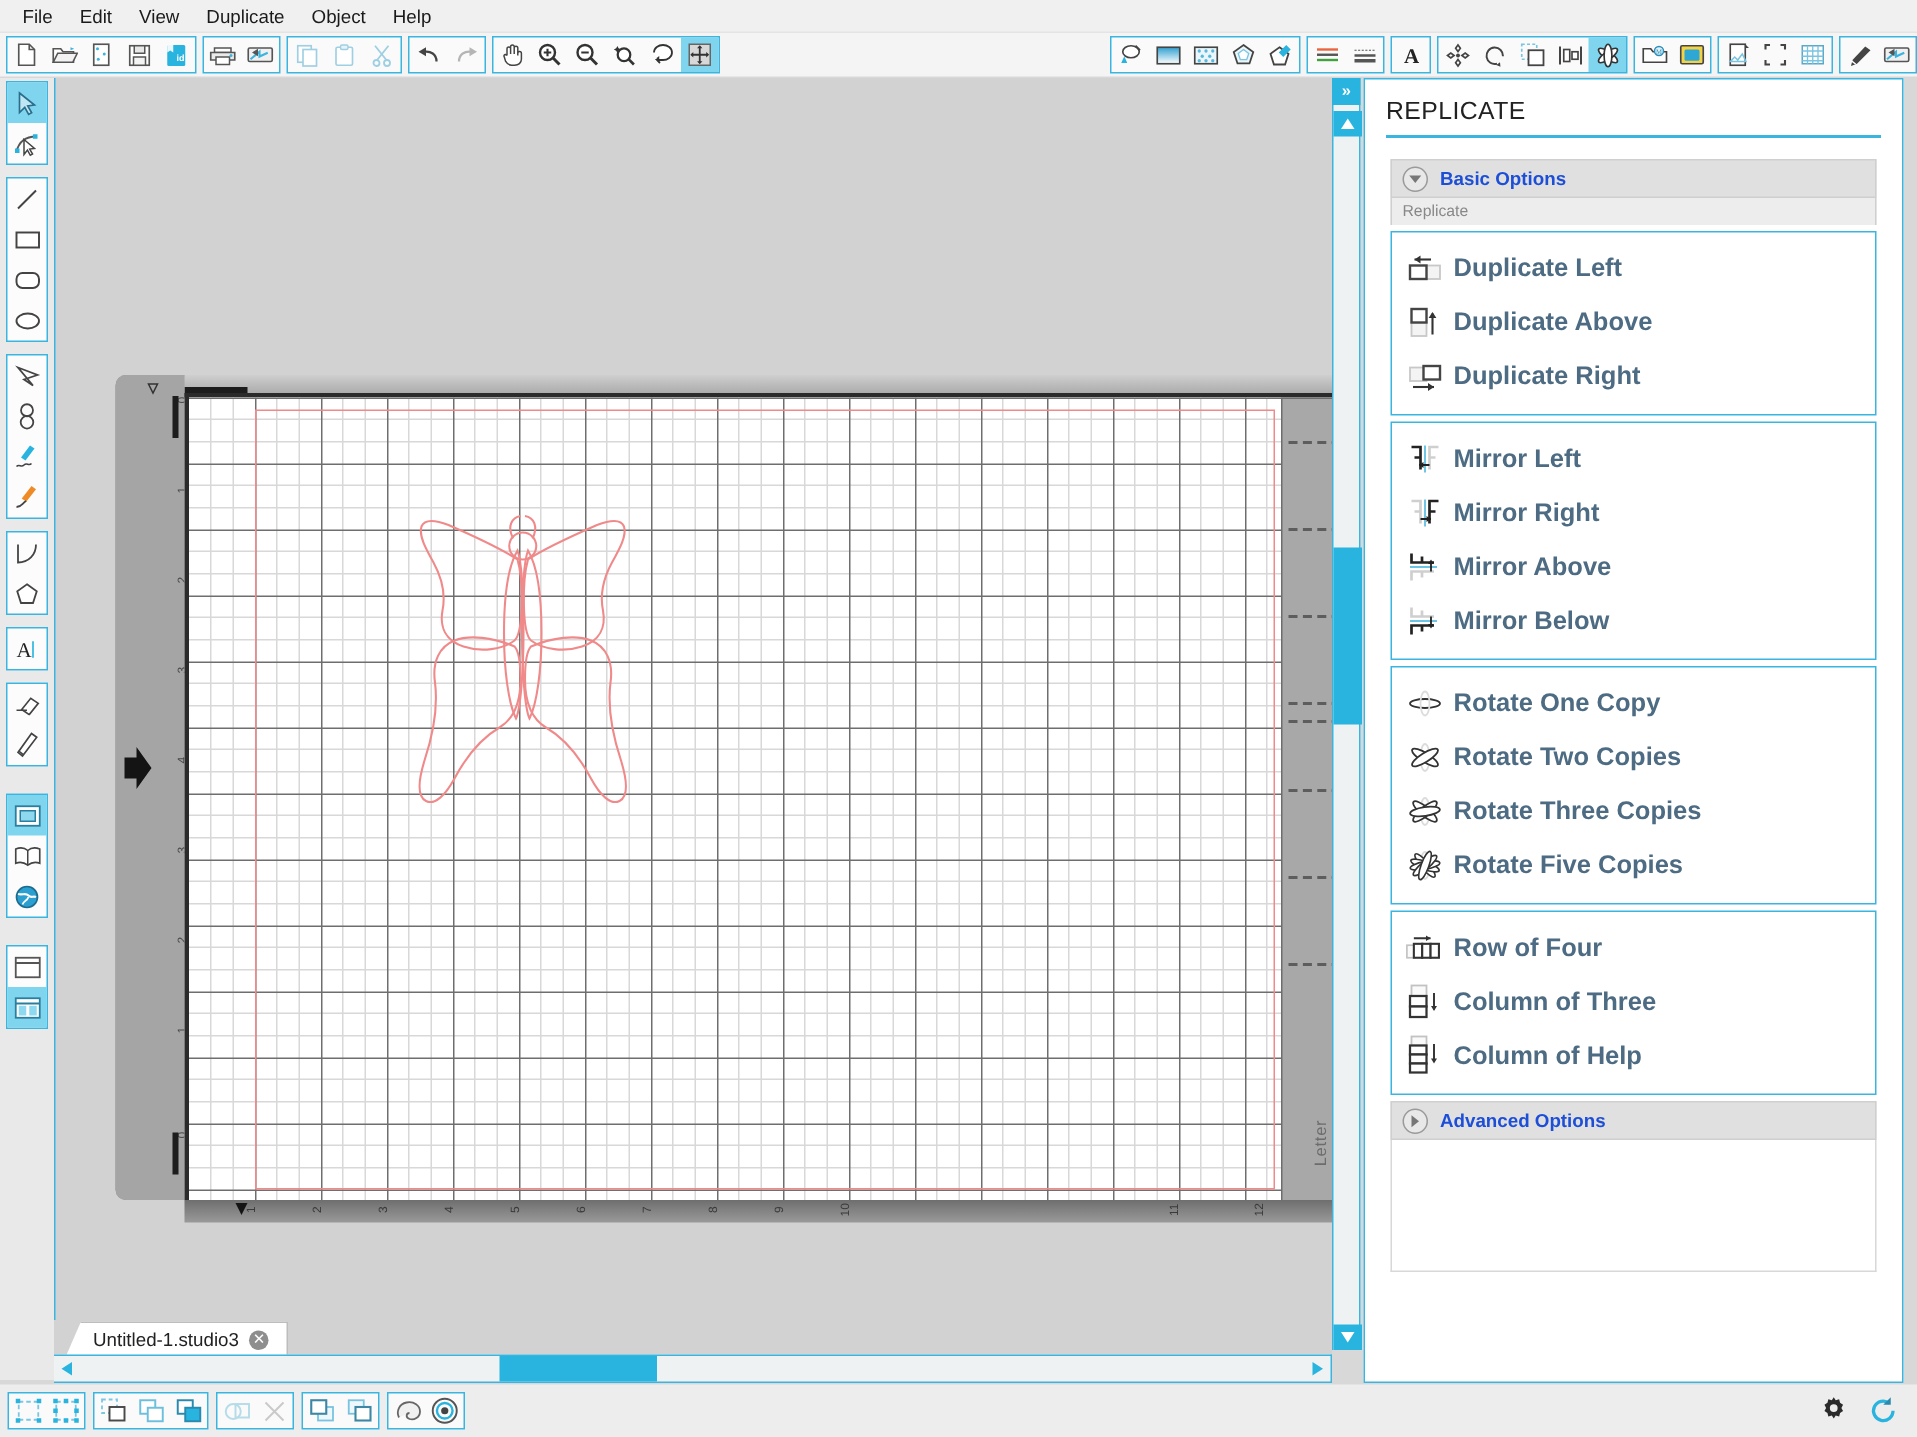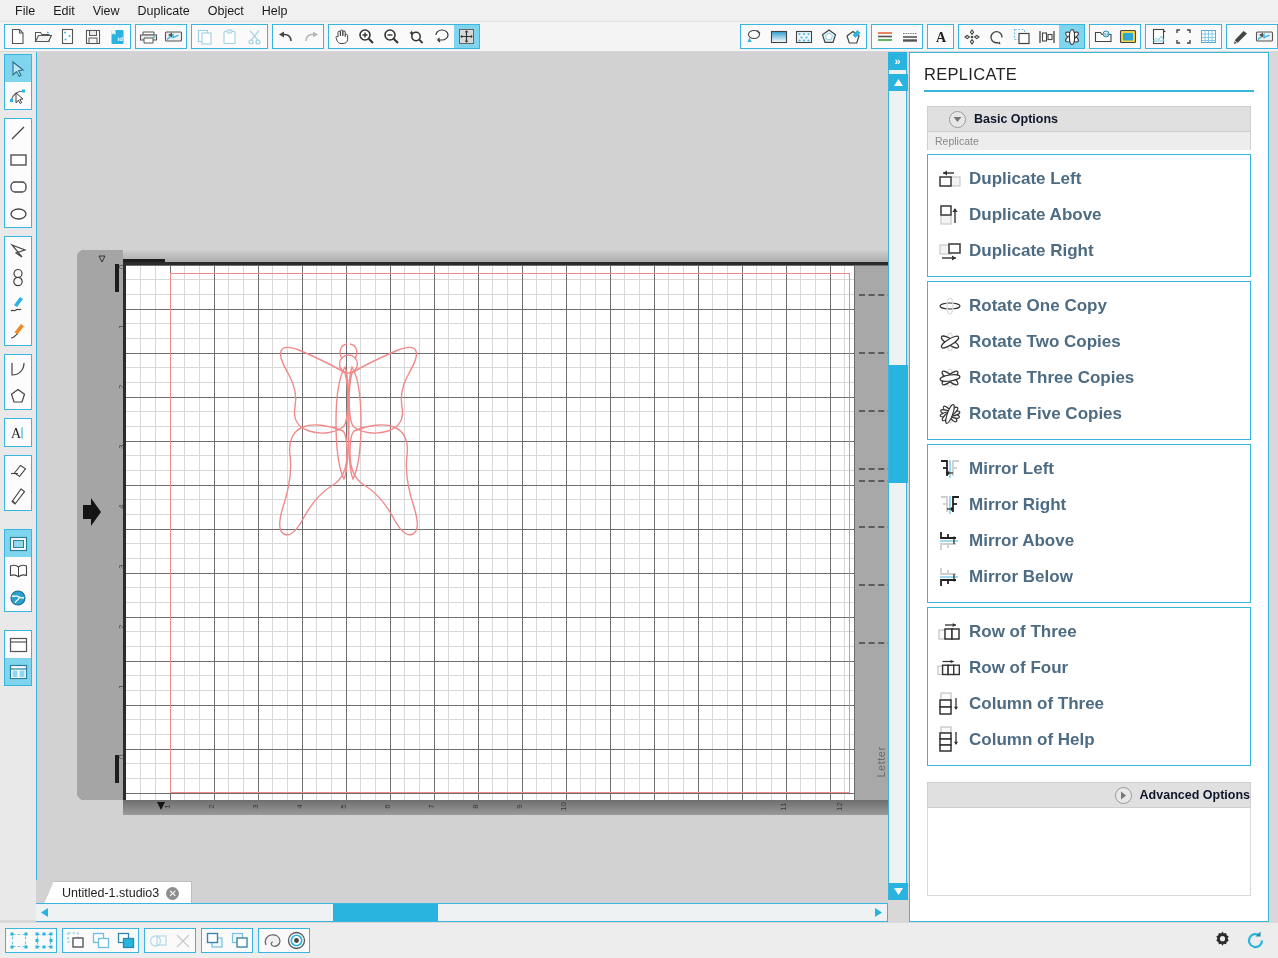--- a/index.html
+++ b/index.html
@@ -200,22 +200,22 @@
     margin: 12px 14px 0 14px;
     font-size: 16.5px; color: #222; letter-spacing: .3px;
     padding-bottom: 6px;
     border-bottom: 2px solid #3ab5e0;
   }
   #panelbody { margin: 14px 17px 0 17px; }
 
   .sect-header {
     background: #e0e0e0; border: 1px solid #cfcfcf;
     height: 26px; display: flex; align-items: center;
-    padding-left: 21px;
-    font-size: 12.5px; font-weight: bold; color: #0f172a;
+    padding-left: 7px;
+    font-size: 12.5px; font-weight: bold; color: #1d4ed8;
     cursor: default;
   }
   .sect-header .chev {
     width: 17px; height: 17px; border-radius: 50%;
     border: 1.5px solid #9a9a9a;
     display: flex; align-items: center; justify-content: center;
     margin-right: 8px; background: #e8e8e8;
   }
   .sublabel {
     background: #ededed; height: 18px; display: flex; align-items: center;
@@ -915,66 +915,20 @@
               <path d="M18 18l-4 2.6v-5.2z" fill="#333"></path>
             </svg>
         </span>
         <span class="lbl">Duplicate Right</span>
       </div>
     </div>
 
     <div class="optbox">
       <div class="optrow">
         <span class="ico">
-          <svg width="26" height="22" viewBox="0 0 26 22">
-              <ellipse cx="13" cy="11" rx="10" ry="3" fill="#fff" stroke="#333" stroke-width="1.2"></ellipse>
-              <ellipse cx="13" cy="11" rx="3" ry="8" fill="none" stroke="#dcdcdc" stroke-width="1.2"></ellipse>
-            </svg>
-        </span>
-        <span class="lbl">Rotate One Copy</span>
-      </div>
-      <div class="optrow">
-        <span class="ico">
-          <svg width="26" height="24" viewBox="0 0 26 24">
-              <ellipse cx="13" cy="12" rx="3" ry="9" fill="none" stroke="#dcdcdc" stroke-width="1.2"></ellipse>
-              <ellipse cx="13" cy="12" rx="10" ry="3" fill="#fff" stroke="#333" stroke-width="1.2" transform="rotate(32 13 12)"></ellipse>
-              <ellipse cx="13" cy="12" rx="10" ry="3" fill="#fff" stroke="#333" stroke-width="1.2" transform="rotate(-32 13 12)"></ellipse>
-            </svg>
-        </span>
-        <span class="lbl">Rotate Two Copies</span>
-      </div>
-      <div class="optrow">
-        <span class="ico">
-          <svg width="26" height="24" viewBox="0 0 26 24">
-              <ellipse cx="13" cy="12" rx="3" ry="9" fill="none" stroke="#dcdcdc" stroke-width="1.2"></ellipse>
-              <ellipse cx="13" cy="12" rx="10" ry="3" fill="#fff" stroke="#333" stroke-width="1.2" transform="rotate(40 13 12)"></ellipse>
-              <ellipse cx="13" cy="12" rx="10" ry="3" fill="#fff" stroke="#333" stroke-width="1.2" transform="rotate(-40 13 12)"></ellipse>
-              <ellipse cx="13" cy="12" rx="10" ry="3" fill="#fff" stroke="#333" stroke-width="1.2" transform="rotate(-8 13 12)"></ellipse>
-            </svg>
-        </span>
-        <span class="lbl">Rotate Three Copies</span>
-      </div>
-      <div class="optrow">
-        <span class="ico">
-          <svg width="26" height="24" viewBox="0 0 26 24">
-              <ellipse cx="13" cy="12" rx="3" ry="9" fill="none" stroke="#dcdcdc" stroke-width="1.2"></ellipse>
-              <ellipse cx="13" cy="12" rx="10" ry="2.6" fill="#fff" stroke="#333" stroke-width="1.1" transform="rotate(50 13 12)"></ellipse>
-              <ellipse cx="13" cy="12" rx="10" ry="2.6" fill="#fff" stroke="#333" stroke-width="1.1" transform="rotate(20 13 12)"></ellipse>
-              <ellipse cx="13" cy="12" rx="10" ry="2.6" fill="#fff" stroke="#333" stroke-width="1.1" transform="rotate(-10 13 12)"></ellipse>
-              <ellipse cx="13" cy="12" rx="10" ry="2.6" fill="#fff" stroke="#333" stroke-width="1.1" transform="rotate(-40 13 12)"></ellipse>
-              <ellipse cx="13" cy="12" rx="10" ry="2.6" fill="#fff" stroke="#333" stroke-width="1.1" transform="rotate(-70 13 12)"></ellipse>
-            </svg>
-        </span>
-        <span class="lbl">Rotate Five Copies</span>
-      </div>
-    </div>
-
-    <div class="optbox">
-      <div class="optrow">
-        <span class="ico">
           <svg width="24" height="22" viewBox="0 0 24 22">
               <g stroke="#cfcfcf" stroke-width="1.8" fill="none">
                 <path d="M21 3h-6v15"></path>
                 <path d="M15 10h4"></path>
               </g>
               <g stroke="#222" stroke-width="1.8" fill="none">
                 <path d="M3 3h6v15"></path>
                 <path d="M9 10H5"></path>
               </g>
               <path d="M12 2v18" stroke="#6cc4e3" stroke-width="1.3"></path>
@@ -1037,29 +991,63 @@
             </svg>
         </span>
         <span class="lbl">Mirror Below</span>
       </div>
     </div>
 
     <div class="optbox">
       <div class="optrow">
         <span class="ico">
           <svg width="26" height="22" viewBox="0 0 26 22">
-              <rect x="2" y="9" width="7" height="9" fill="#fafafa" stroke="#c2c2c2" stroke-width="1.2"></rect>
-              <rect x="8" y="8" width="7" height="10" fill="#fff" stroke="#333" stroke-width="1.5"></rect>
-              <rect x="15" y="8" width="7" height="10" fill="#fff" stroke="#333" stroke-width="1.5"></rect>
-              <path d="M8 4h11" stroke="#333" stroke-width="1.3"></path>
-              <path d="M19 4l-3.3-2v4z" fill="#333"></path>
-            </svg>
-        </span>
-        <span class="lbl">Row of Three</span>
-      </div>
+              <ellipse cx="13" cy="11" rx="10" ry="3" fill="#fff" stroke="#333" stroke-width="1.2"></ellipse>
+              <ellipse cx="13" cy="11" rx="3" ry="8" fill="none" stroke="#dcdcdc" stroke-width="1.2"></ellipse>
+            </svg>
+        </span>
+        <span class="lbl">Rotate One Copy</span>
+      </div>
+      <div class="optrow">
+        <span class="ico">
+          <svg width="26" height="24" viewBox="0 0 26 24">
+              <ellipse cx="13" cy="12" rx="3" ry="9" fill="none" stroke="#dcdcdc" stroke-width="1.2"></ellipse>
+              <ellipse cx="13" cy="12" rx="10" ry="3" fill="#fff" stroke="#333" stroke-width="1.2" transform="rotate(32 13 12)"></ellipse>
+              <ellipse cx="13" cy="12" rx="10" ry="3" fill="#fff" stroke="#333" stroke-width="1.2" transform="rotate(-32 13 12)"></ellipse>
+            </svg>
+        </span>
+        <span class="lbl">Rotate Two Copies</span>
+      </div>
+      <div class="optrow">
+        <span class="ico">
+          <svg width="26" height="24" viewBox="0 0 26 24">
+              <ellipse cx="13" cy="12" rx="3" ry="9" fill="none" stroke="#dcdcdc" stroke-width="1.2"></ellipse>
+              <ellipse cx="13" cy="12" rx="10" ry="3" fill="#fff" stroke="#333" stroke-width="1.2" transform="rotate(40 13 12)"></ellipse>
+              <ellipse cx="13" cy="12" rx="10" ry="3" fill="#fff" stroke="#333" stroke-width="1.2" transform="rotate(-40 13 12)"></ellipse>
+              <ellipse cx="13" cy="12" rx="10" ry="3" fill="#fff" stroke="#333" stroke-width="1.2" transform="rotate(-8 13 12)"></ellipse>
+            </svg>
+        </span>
+        <span class="lbl">Rotate Three Copies</span>
+      </div>
+      <div class="optrow">
+        <span class="ico">
+          <svg width="26" height="24" viewBox="0 0 26 24">
+              <ellipse cx="13" cy="12" rx="3" ry="9" fill="none" stroke="#dcdcdc" stroke-width="1.2"></ellipse>
+              <ellipse cx="13" cy="12" rx="10" ry="2.6" fill="#fff" stroke="#333" stroke-width="1.1" transform="rotate(50 13 12)"></ellipse>
+              <ellipse cx="13" cy="12" rx="10" ry="2.6" fill="#fff" stroke="#333" stroke-width="1.1" transform="rotate(20 13 12)"></ellipse>
+              <ellipse cx="13" cy="12" rx="10" ry="2.6" fill="#fff" stroke="#333" stroke-width="1.1" transform="rotate(-10 13 12)"></ellipse>
+              <ellipse cx="13" cy="12" rx="10" ry="2.6" fill="#fff" stroke="#333" stroke-width="1.1" transform="rotate(-40 13 12)"></ellipse>
+              <ellipse cx="13" cy="12" rx="10" ry="2.6" fill="#fff" stroke="#333" stroke-width="1.1" transform="rotate(-70 13 12)"></ellipse>
+            </svg>
+        </span>
+        <span class="lbl">Rotate Five Copies</span>
+      </div>
+    </div>
+
+    <div class="optbox">
       <div class="optrow">
         <span class="ico">
           <svg width="28" height="22" viewBox="0 0 28 22">
               <rect x="1" y="9" width="6" height="9" fill="#fafafa" stroke="#c2c2c2" stroke-width="1.2"></rect>
               <rect x="6" y="8" width="6" height="10" fill="#fff" stroke="#333" stroke-width="1.5"></rect>
               <rect x="12" y="8" width="6" height="10" fill="#fff" stroke="#333" stroke-width="1.5"></rect>
               <rect x="18" y="8" width="6" height="10" fill="#fff" stroke="#333" stroke-width="1.5"></rect>
               <path d="M6 4h12" stroke="#333" stroke-width="1.3"></path>
               <path d="M18 4l-3.3-2v4z" fill="#333"></path>
             </svg>
@@ -1087,21 +1075,21 @@
               <rect x="3" y="19" width="11" height="6" fill="#fff" stroke="#333" stroke-width="1.5"></rect>
               <path d="M19 6v12" stroke="#333" stroke-width="1.3"></path>
               <path d="M19 19l-2-3.3h4z" fill="#333"></path>
             </svg>
         </span>
         <span class="lbl">Column of Help</span>
       </div>
     </div>
 
 
-    <div class="sect-header" style="margin-top:16px;justify-content:flex-end;">
+    <div class="sect-header" style="margin-top:4px;">
       <span class="chev">
         <svg width="7" height="9" viewBox="0 0 7 9">
             <polygon points="1,0.5 1,8.5 6,4.5" fill="#777"></polygon>
           </svg>
       </span>
       <span>Advanced Options</span>
     </div>
   </div>
 
   <div id="panelblank"></div>

